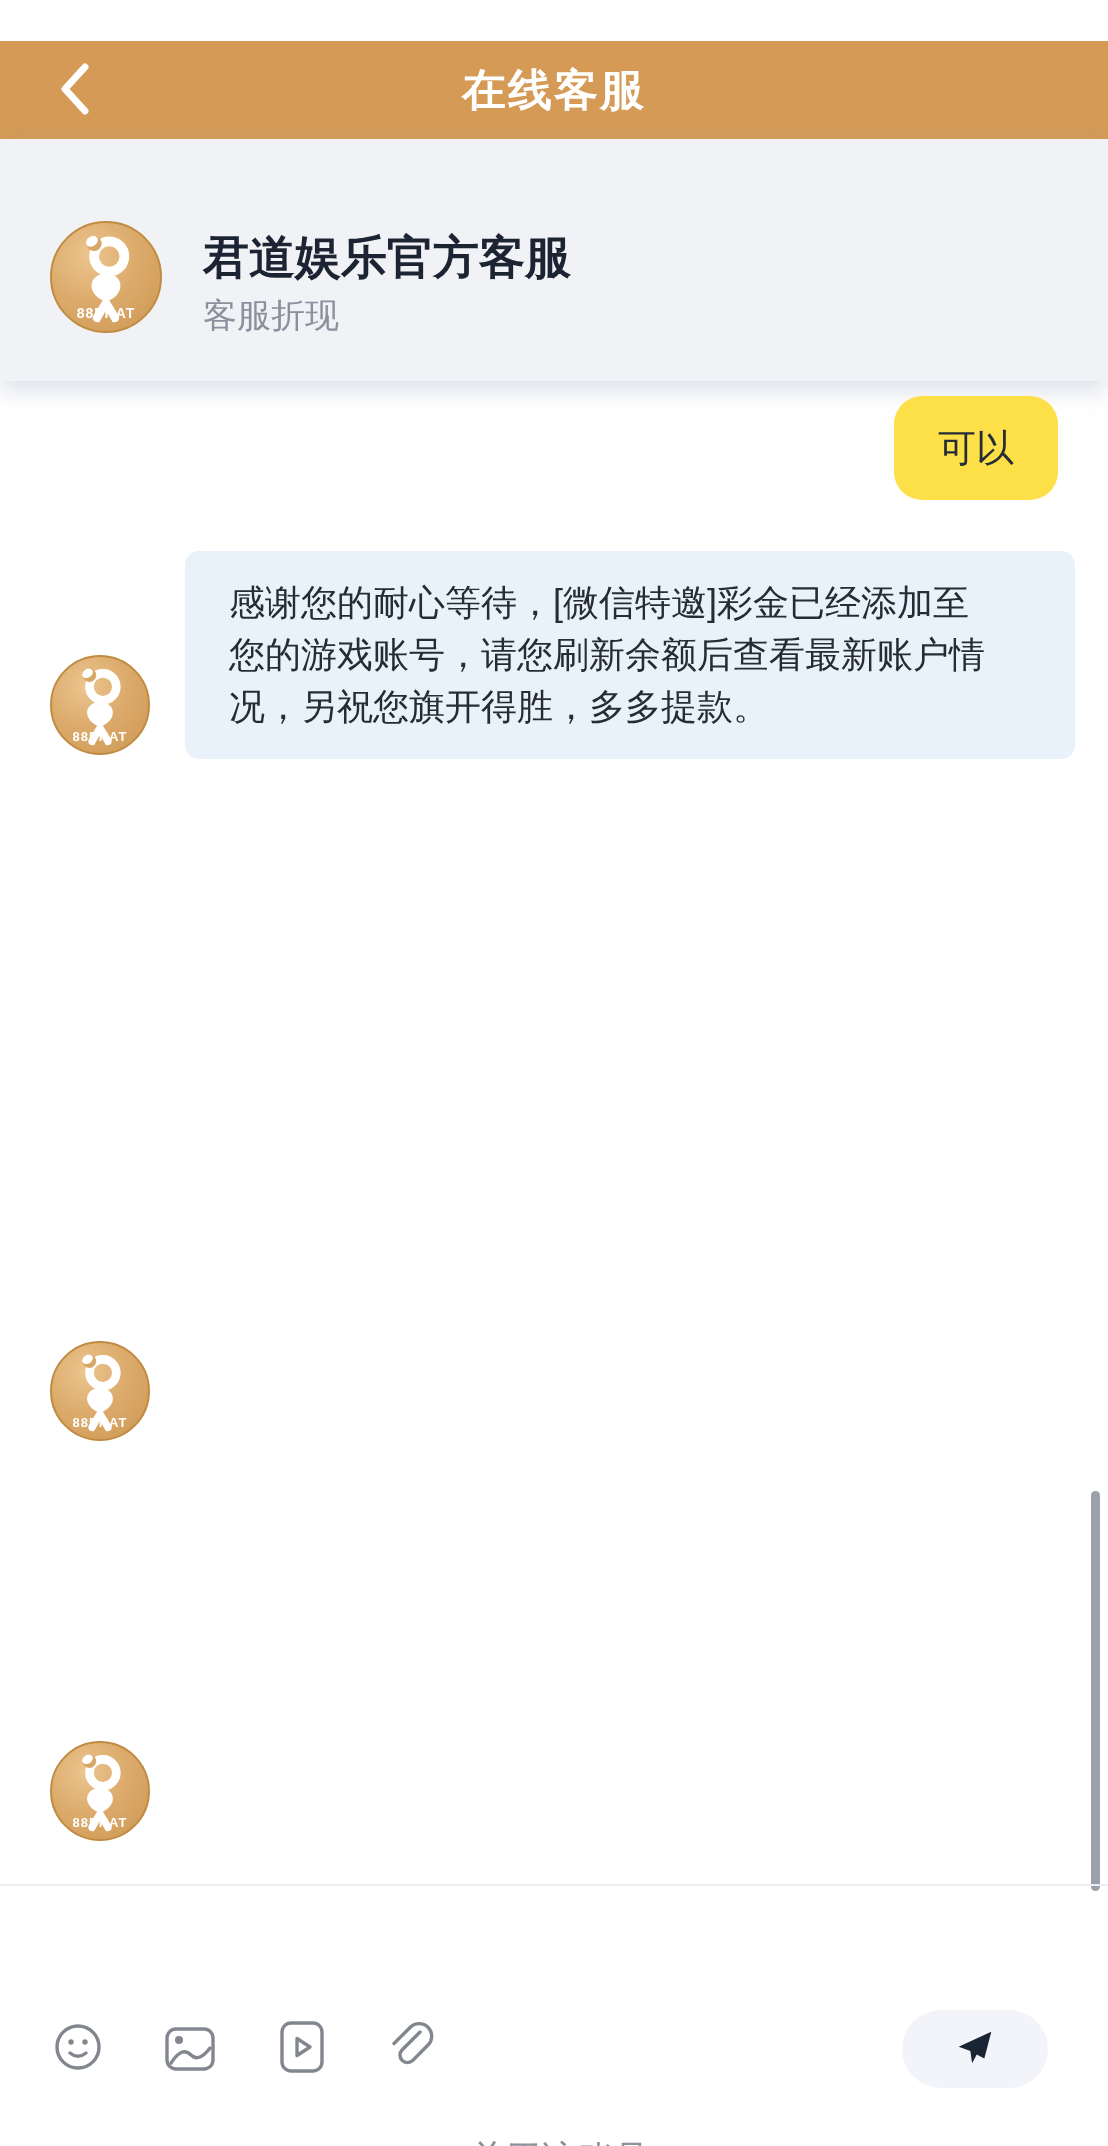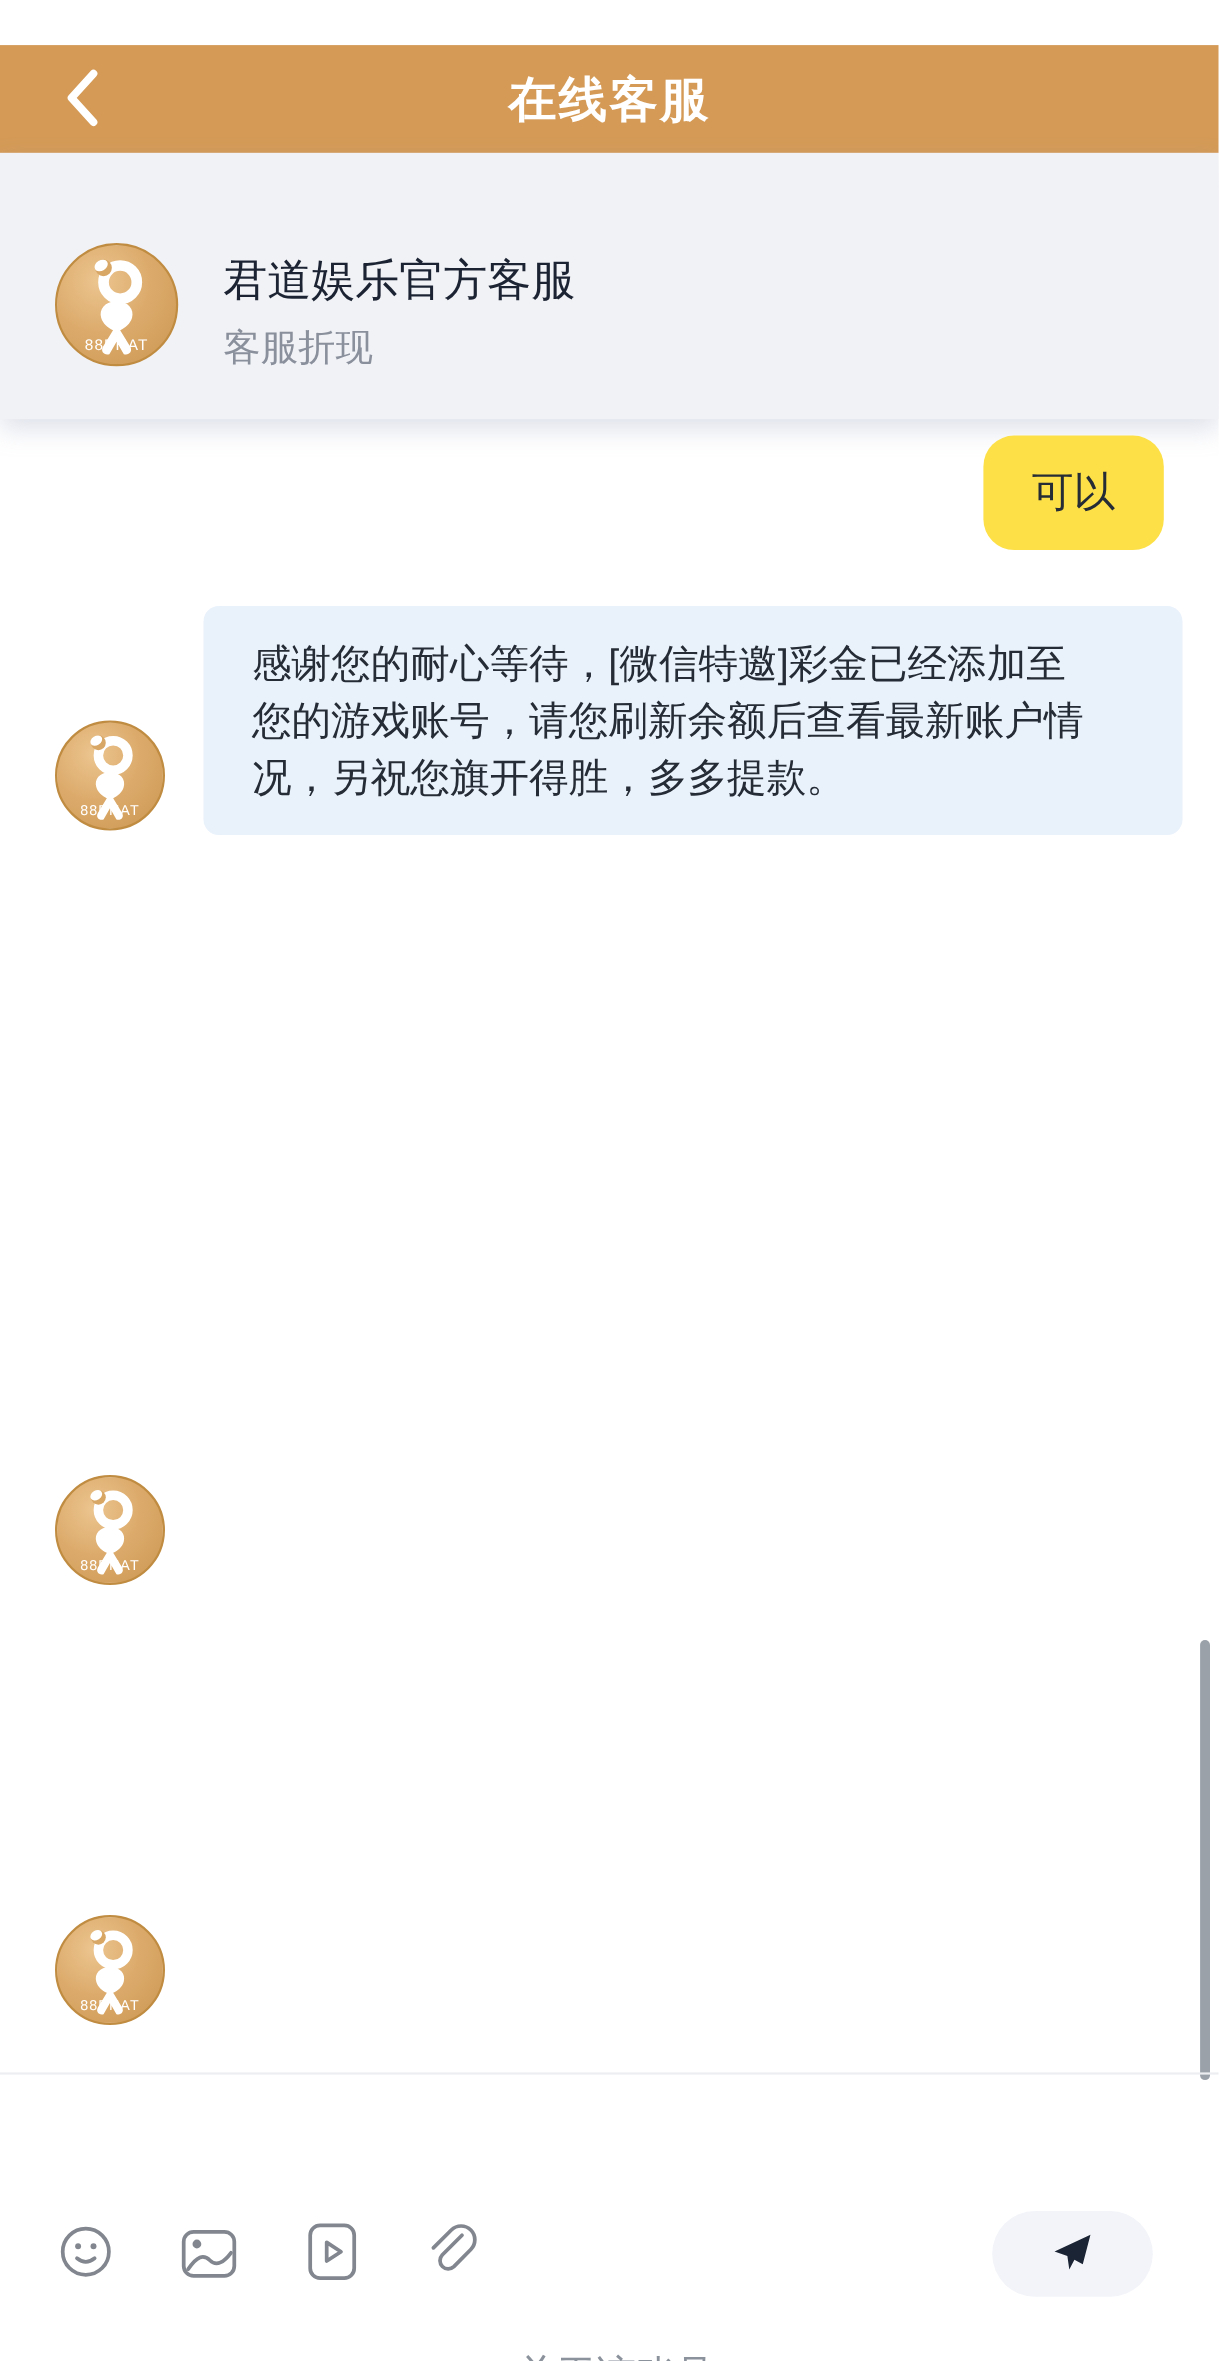--- a/index.html
+++ b/index.html
@@ -13,24 +13,24 @@
   
   .header{position:absolute;left:0;top:0;width:1108px;height:98px;background:#d49a56;}
   .back-btn{position:absolute;left:56px;top:0;height:98px;width:70px;display:flex;align-items:center;justify-content:flex-start;cursor:pointer;background:none;border:none;padding:0;}
   .header-title{position:absolute;left:0;top:0;width:1108px;height:98px;display:flex;align-items:center;justify-content:center;color:#ffffff;font-size:44px;font-weight:bold;letter-spacing:2px;}
   
   .profile{position:absolute;left:0;top:98px;width:1108px;height:242px;background:#f1f2f6;box-shadow:0 10px 22px rgba(160,170,195,0.35);}
   .avatar{position:relative;border-radius:50%;overflow:hidden;
     background:radial-gradient(circle at 35% 30%, #ecc58f 0%, #dcab6c 45%, #cc9650 100%);
     border:2px solid #c08c42;}
   .avatar svg{position:absolute;left:0;top:0;width:100%;height:100%;}
-  .avatar .wordmark{position:absolute;left:0;right:0;bottom:9%;text-align:center;color:#ffffff;font-weight:normal;letter-spacing:1px;}
+  .avatar .wordmark{position:absolute;left:0;right:0;bottom:9%;text-align:center;color:#ffffff;font-weight:bold;letter-spacing:1px;}
   .p-avatar{position:absolute;left:50px;top:180px;width:112px;height:112px;}
   .p-avatar .wordmark{font-size:14px;}
-  .profile-name{position:absolute;left:203px;top:186px;font-size:40px;font-weight:normal;color:#1c2433;}
+  .profile-name{position:absolute;left:203px;top:186px;font-size:46px;font-weight:bold;color:#1c2433;}
   .profile-sub{position:absolute;left:203px;top:252px;font-size:34px;color:#8a909c;}
   
   .bubble{position:absolute;border-radius:28px;color:#262c35;}
   .bubble-user{right:50px;top:355px;background:#fde047;padding:30px 44px;font-size:38px;line-height:44px;}
   .bubble-agent{left:185px;width:890px;background:#e9f1fb;padding:26px 44px;font-size:36px;line-height:52px;white-space:pre-line;}
   .b1{top:510px;border-radius:14px;}
   .b2{top:762px;}
   .b3{top:1450px;}
   .c-avatar{width:100px;height:100px;}
   .c-avatar .wordmark{font-size:13px;}

